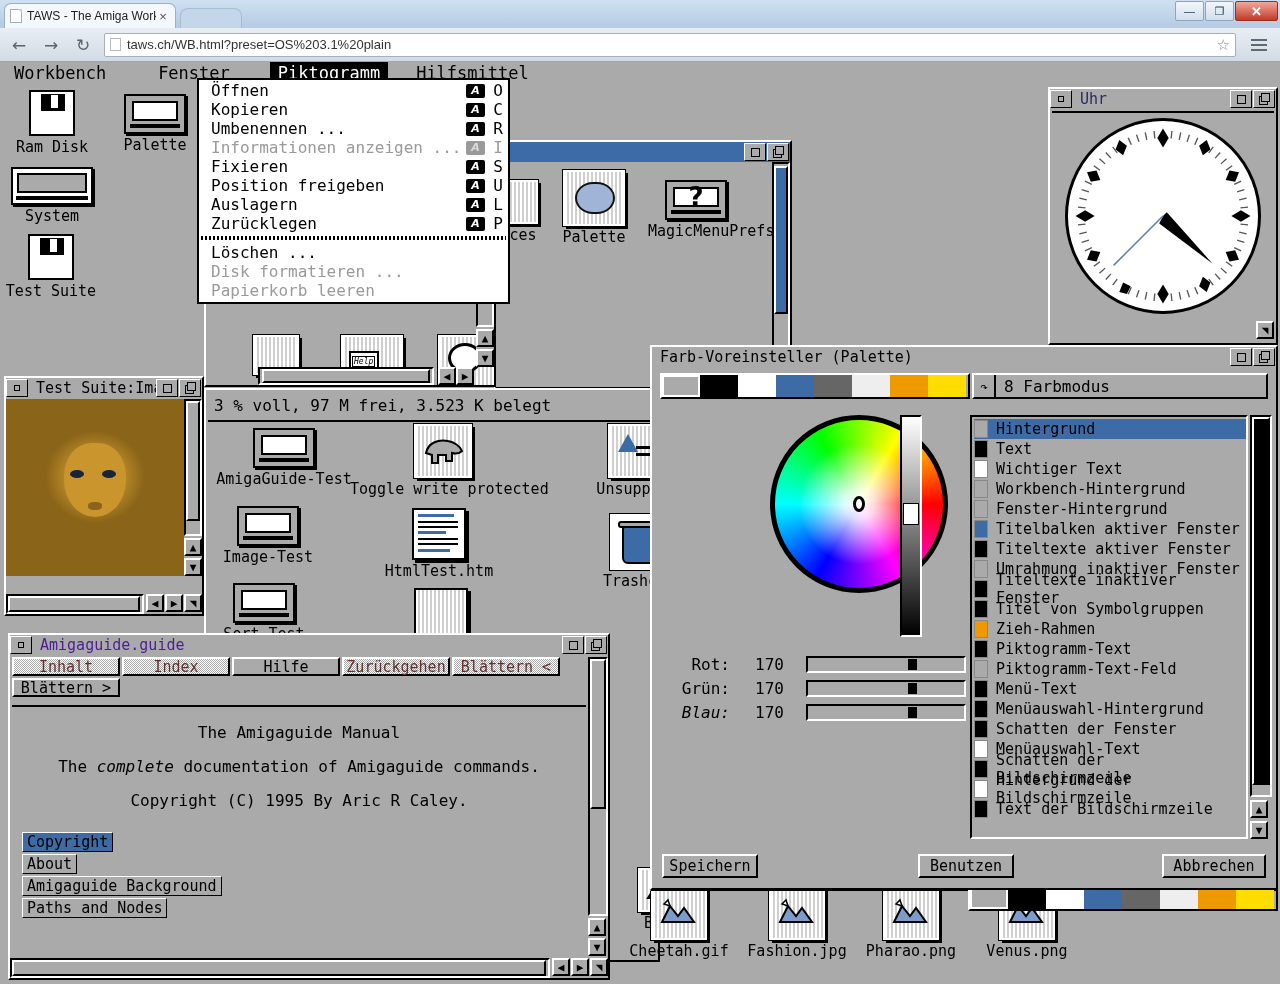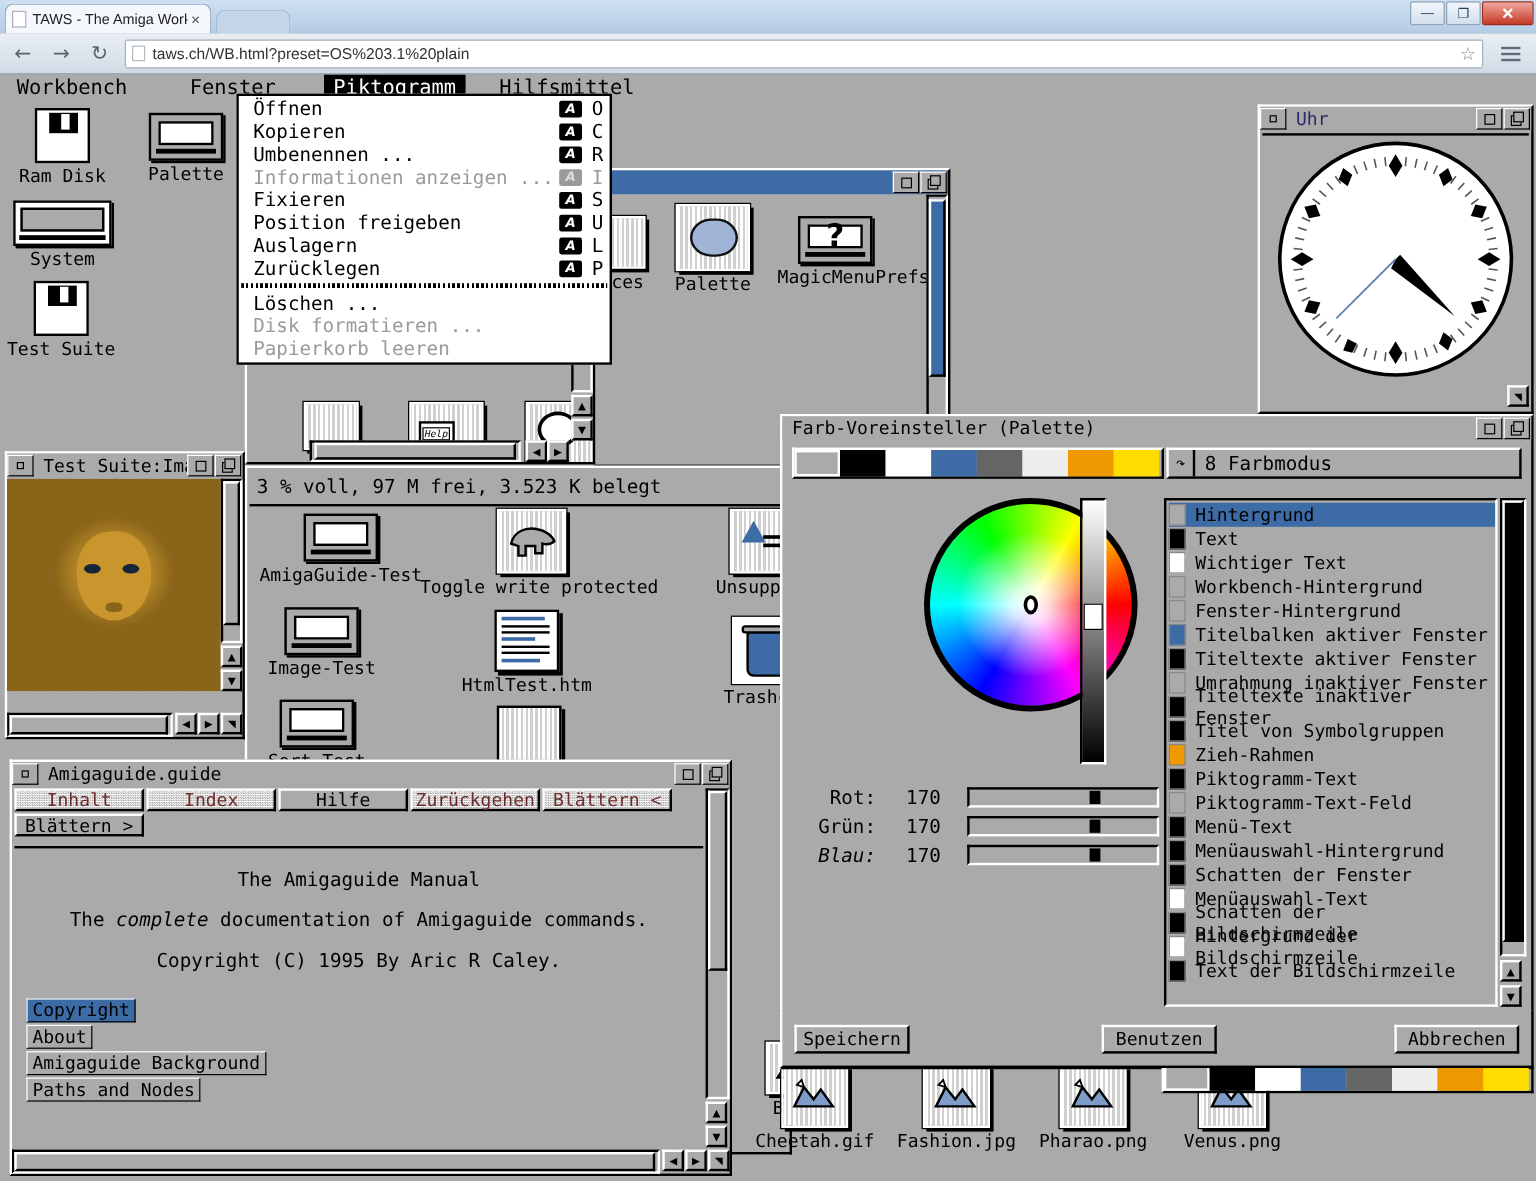--- a/index.html
+++ b/index.html
@@ -609,21 +609,21 @@
       </div>
       <div class="cap">Venus.png</div>
     </div>
   </div>
 
   <div class="awin" style="left:8px; top:571px; width:602px; height:347px; z-index:20;">
     <div class="atitle inactive">
       <div class="tgadget">
           <span class="gbox" style="width:6px;height:6px;"></span>
         </div>
-      <div class="titletext" style="color:#000000;">Amigaguide.guide</div>
+      <div class="titletext" style="color:#4c1d95;">Amigaguide.guide</div>
       <div class="trgadgets">
         <div class="tgadget">
             <span class="gbox"></span>
           </div>
         <div class="tgadget">
             <span class="gbox" style="margin-right:-3px;margin-top:3px"></span>
             <span class="gbox" style="margin-left:-4px;margin-bottom:3px"></span>
           </div>
       </div>
     </div>

